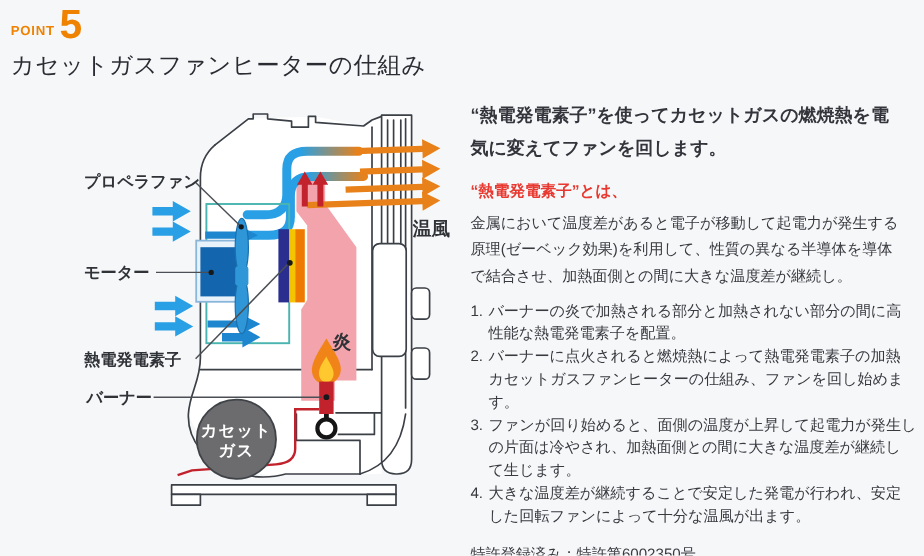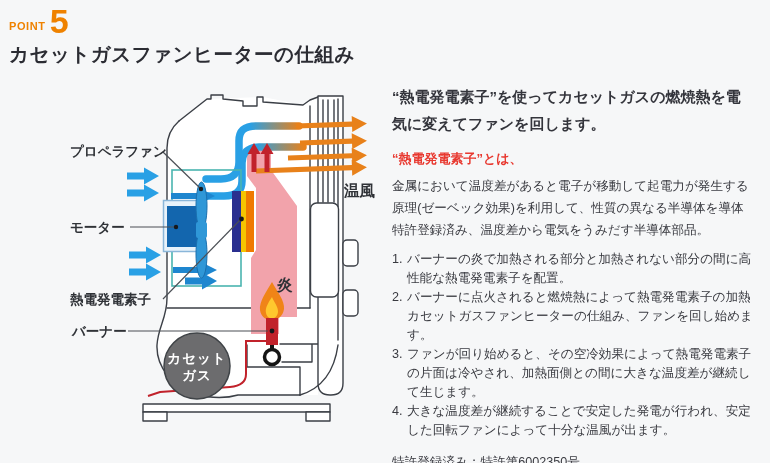--- a/index.html
+++ b/index.html
@@ -5,21 +5,21 @@
   html,body{margin:0;padding:0}
   body{width:770px;height:463px;background:#f6f7f8;overflow:hidden;
        font-family:"Liberation Sans","DejaVu Sans",sans-serif;}
   .page{position:relative;width:770px;height:332px}
 
   
   .hdr{position:absolute;left:9px;top:8px}
   .point{display:flex;align-items:flex-end;gap:4px;color:#ef8200}
   .point-word{font-size:11px;font-weight:700;letter-spacing:.6px;line-height:1;padding-bottom:4px}
   .point-num{font-size:34px;font-weight:700;line-height:.82}
-  .title{font-size:19.5px;font-weight:700;color:#2b2c33;margin:5px 0 0;letter-spacing:.5px}
+  .title{font-size:19.5px;font-weight:400;color:#2b2c33;margin:5px 0 0;letter-spacing:.5px}
 
   
   .diagram{position:absolute;left:0;top:78px}
   .ln{stroke:#3b3f46;stroke-width:1.4;fill:none;stroke-linejoin:round;stroke-linecap:round}
   .lnf{stroke:#3b3f46;stroke-width:1.4;fill:#ffffff;stroke-linejoin:round}
   .leader{stroke:#4b4f55;stroke-width:1.2;fill:none}
   .dot{fill:#17181b}
   .dlabel{font:700 13.5px "Liberation Sans","DejaVu Sans",sans-serif;fill:#2f3237}
   .dlabel-lg{font:700 15.5px "Liberation Sans","DejaVu Sans",sans-serif;fill:#2f3237}
   .canlabel{font:700 13.5px "Liberation Sans","DejaVu Sans",sans-serif;fill:#ffffff;letter-spacing:1px}
@@ -145,36 +145,36 @@
     <text class="dlabel-lg" x="344" y="196">温風</text>
     <text class="dlabel-lg" x="277" y="290">炎</text>
   </svg>
 
   <section class="article">
     <p class="lead">“熱電発電素子”を使ってカセットガスの燃焼熱を電
 気に変えてファンを回します。</p>
     <h2 class="sub">“熱電発電素子”とは、</h2>
     <p class="bodytxt">金属において温度差があると電子が移動して起電力が発生する
 原理(ゼーベック効果)を利用して、性質の異なる半導体を導体
-特許登録済み、温度差から電気をうみだす半導体部品。</p>
+で結合させ、加熱面側との間に大きな温度差が継続し。</p>
     <ol class="steps">
       <li class="step">
         <span class="num">1.</span>
         <span class="txt">バーナーの炎で加熱される部分と加熱されない部分の間に高
 性能な熱電発電素子を配置。</span>
       </li>
       <li class="step">
         <span class="num">2.</span>
         <span class="txt">バーナーに点火されると燃焼熱によって熱電発電素子の加熱
 カセットガスファンヒーターの仕組み、ファンを回し始めま
 す。</span>
       </li>
       <li class="step">
         <span class="num">3.</span>
-        <span class="txt">ファンが回り始めると、その空冷効果によって熱電発電素子
+        <span class="txt">ファンが回り始めると、面側の温度が上昇して起電力が発生し
 の片面は冷やされ、加熱面側との間に大きな温度差が継続し
 て生じます。</span>
       </li>
       <li class="step">
         <span class="num">4.</span>
         <span class="txt">大きな温度差が継続することで安定した発電が行われ、安定
 した回転ファンによって十分な温風が出ます。</span>
       </li>
     </ol>
     <p class="patent">特許登録済み：特許第6002350号</p>

